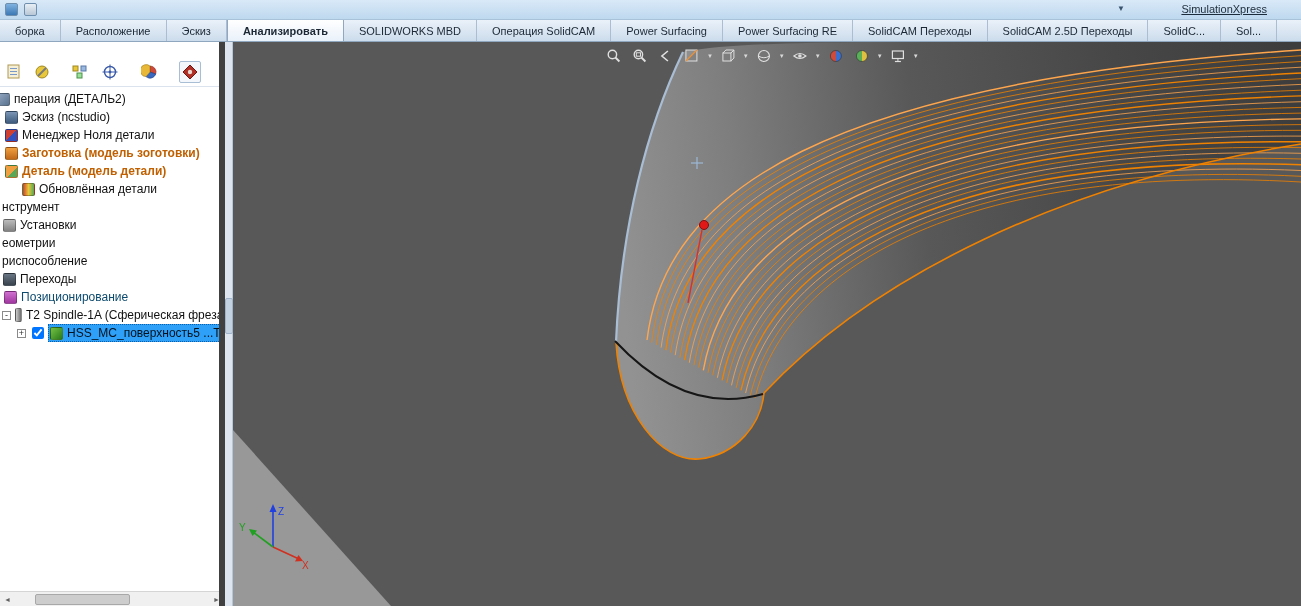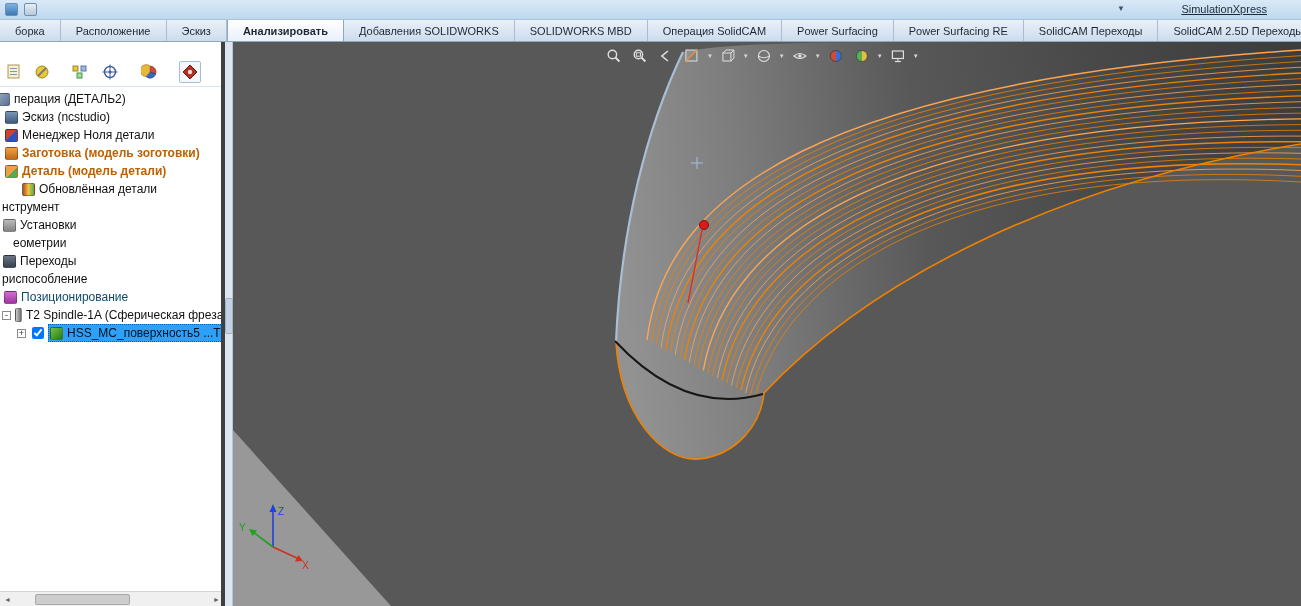--- a/index.html
+++ b/index.html
@@ -20,21 +20,21 @@
   .tab-bar { position:absolute; top:20px; left:0; width:1301px; height:22px;
     background:linear-gradient(#eaf1f9,#ccdcec); border-bottom:1px solid #8fa8c0;
     display:flex; overflow:hidden; }
   .tab { flex:none; padding:0 15px; font-size:11px; color:#1c2835; display:flex;
     align-items:center; border-right:1px solid #aabdd2; white-space:nowrap; cursor:default; }
   .tab.active { background:linear-gradient(#ffffff,#e9f1fa); font-weight:bold;
     border-left:1px solid #8fa8c0; border-right:1px solid #8fa8c0; }
 
   
   .left-panel { position:absolute; top:42px; left:0; width:225px; height:564px;
-    background:#fff; border-right:4px solid #404040; overflow:hidden; }
+    background:#fff; border-right:6px solid #404040; overflow:hidden; }
   .panel-toolbar { margin-top:16px; height:29px; display:flex; align-items:center;
     border-bottom:1px solid #dbe4ee; padding-left:3px; }
   .pt-btn { width:22px; height:22px; display:flex; align-items:center; justify-content:center;
     cursor:pointer; flex:none; }
   .pt-btn.m1{margin-left:6px;} .pt-btn.m2{margin-left:16px;} .pt-btn.m3{margin-left:8px;}
   .pt-btn.m4{margin-left:18px;} .pt-btn.m5{margin-left:18px;}
   .pt-btn.active { background:#f4f8fc; border:1px solid #a8bed4; border-radius:2px; }
 
   .tree { padding-top:3px; font-size:12px; color:#111; }
   .trow { height:18px; display:flex; align-items:center; white-space:nowrap; cursor:default; }
@@ -90,21 +90,20 @@
   <span class="ts-icon two"></span>
   <span class="ts-caret">▼</span>
   <span class="ts-label">SimulationXpress</span>
 </div>
 
 <div class="tab-bar">
   <span class="tab">борка</span>
   <span class="tab">Расположение</span>
   <span class="tab">Эскиз</span>
   <span class="tab active">Анализировать</span>
-  <span class="tab">Добавления SOLIDWORKS</span>
   <span class="tab">SOLIDWORKS MBD</span>
   <span class="tab">Операция  SolidCAM</span>
   <span class="tab">Power Surfacing</span>
   <span class="tab">Power Surfacing RE</span>
   <span class="tab">SolidCAM Переходы</span>
   <span class="tab">SolidCAM 2.5D Переходы</span>
   <span class="tab">SolidC...</span>
   <span class="tab">Sol...</span>
 
 </div>
@@ -181,29 +180,29 @@
       <span class="ticon ti-updated"></span>
       <span class="tlabel">Обновлённая детали</span>
     </div>
     <div class="trow" style="padding-left:2px">
       <span class="tlabel">нструмент</span>
     </div>
     <div class="trow" style="padding-left:3px">
       <span class="ticon ti-setup"></span>
       <span class="tlabel">Установки</span>
     </div>
-    <div class="trow" style="padding-left:13px">
+    <div class="trow" style="padding-left:2px">
       <span class="tlabel">еометрии</span>
+    </div>
+    <div class="trow" style="padding-left:2px">
+      <span class="tlabel">риспособление</span>
     </div>
     <div class="trow" style="padding-left:3px">
       <span class="ticon ti-trans"></span>
       <span class="tlabel">Переходы</span>
-    </div>
-    <div class="trow" style="padding-left:2px">
-      <span class="tlabel">риспособление</span>
     </div>
     <div class="trow" style="padding-left:4px">
       <span class="ticon ti-pos"></span>
       <span class="tlabel c-magenta">Позиционирование</span>
     </div>
     <div class="trow" style="padding-left:2px">
       <span class="expander">-</span>
       <span class="ticon ti-tool"></span>
       <span class="tlabel">T2 Spindle-1A  (Сферическая фреза)</span>
     </div>

